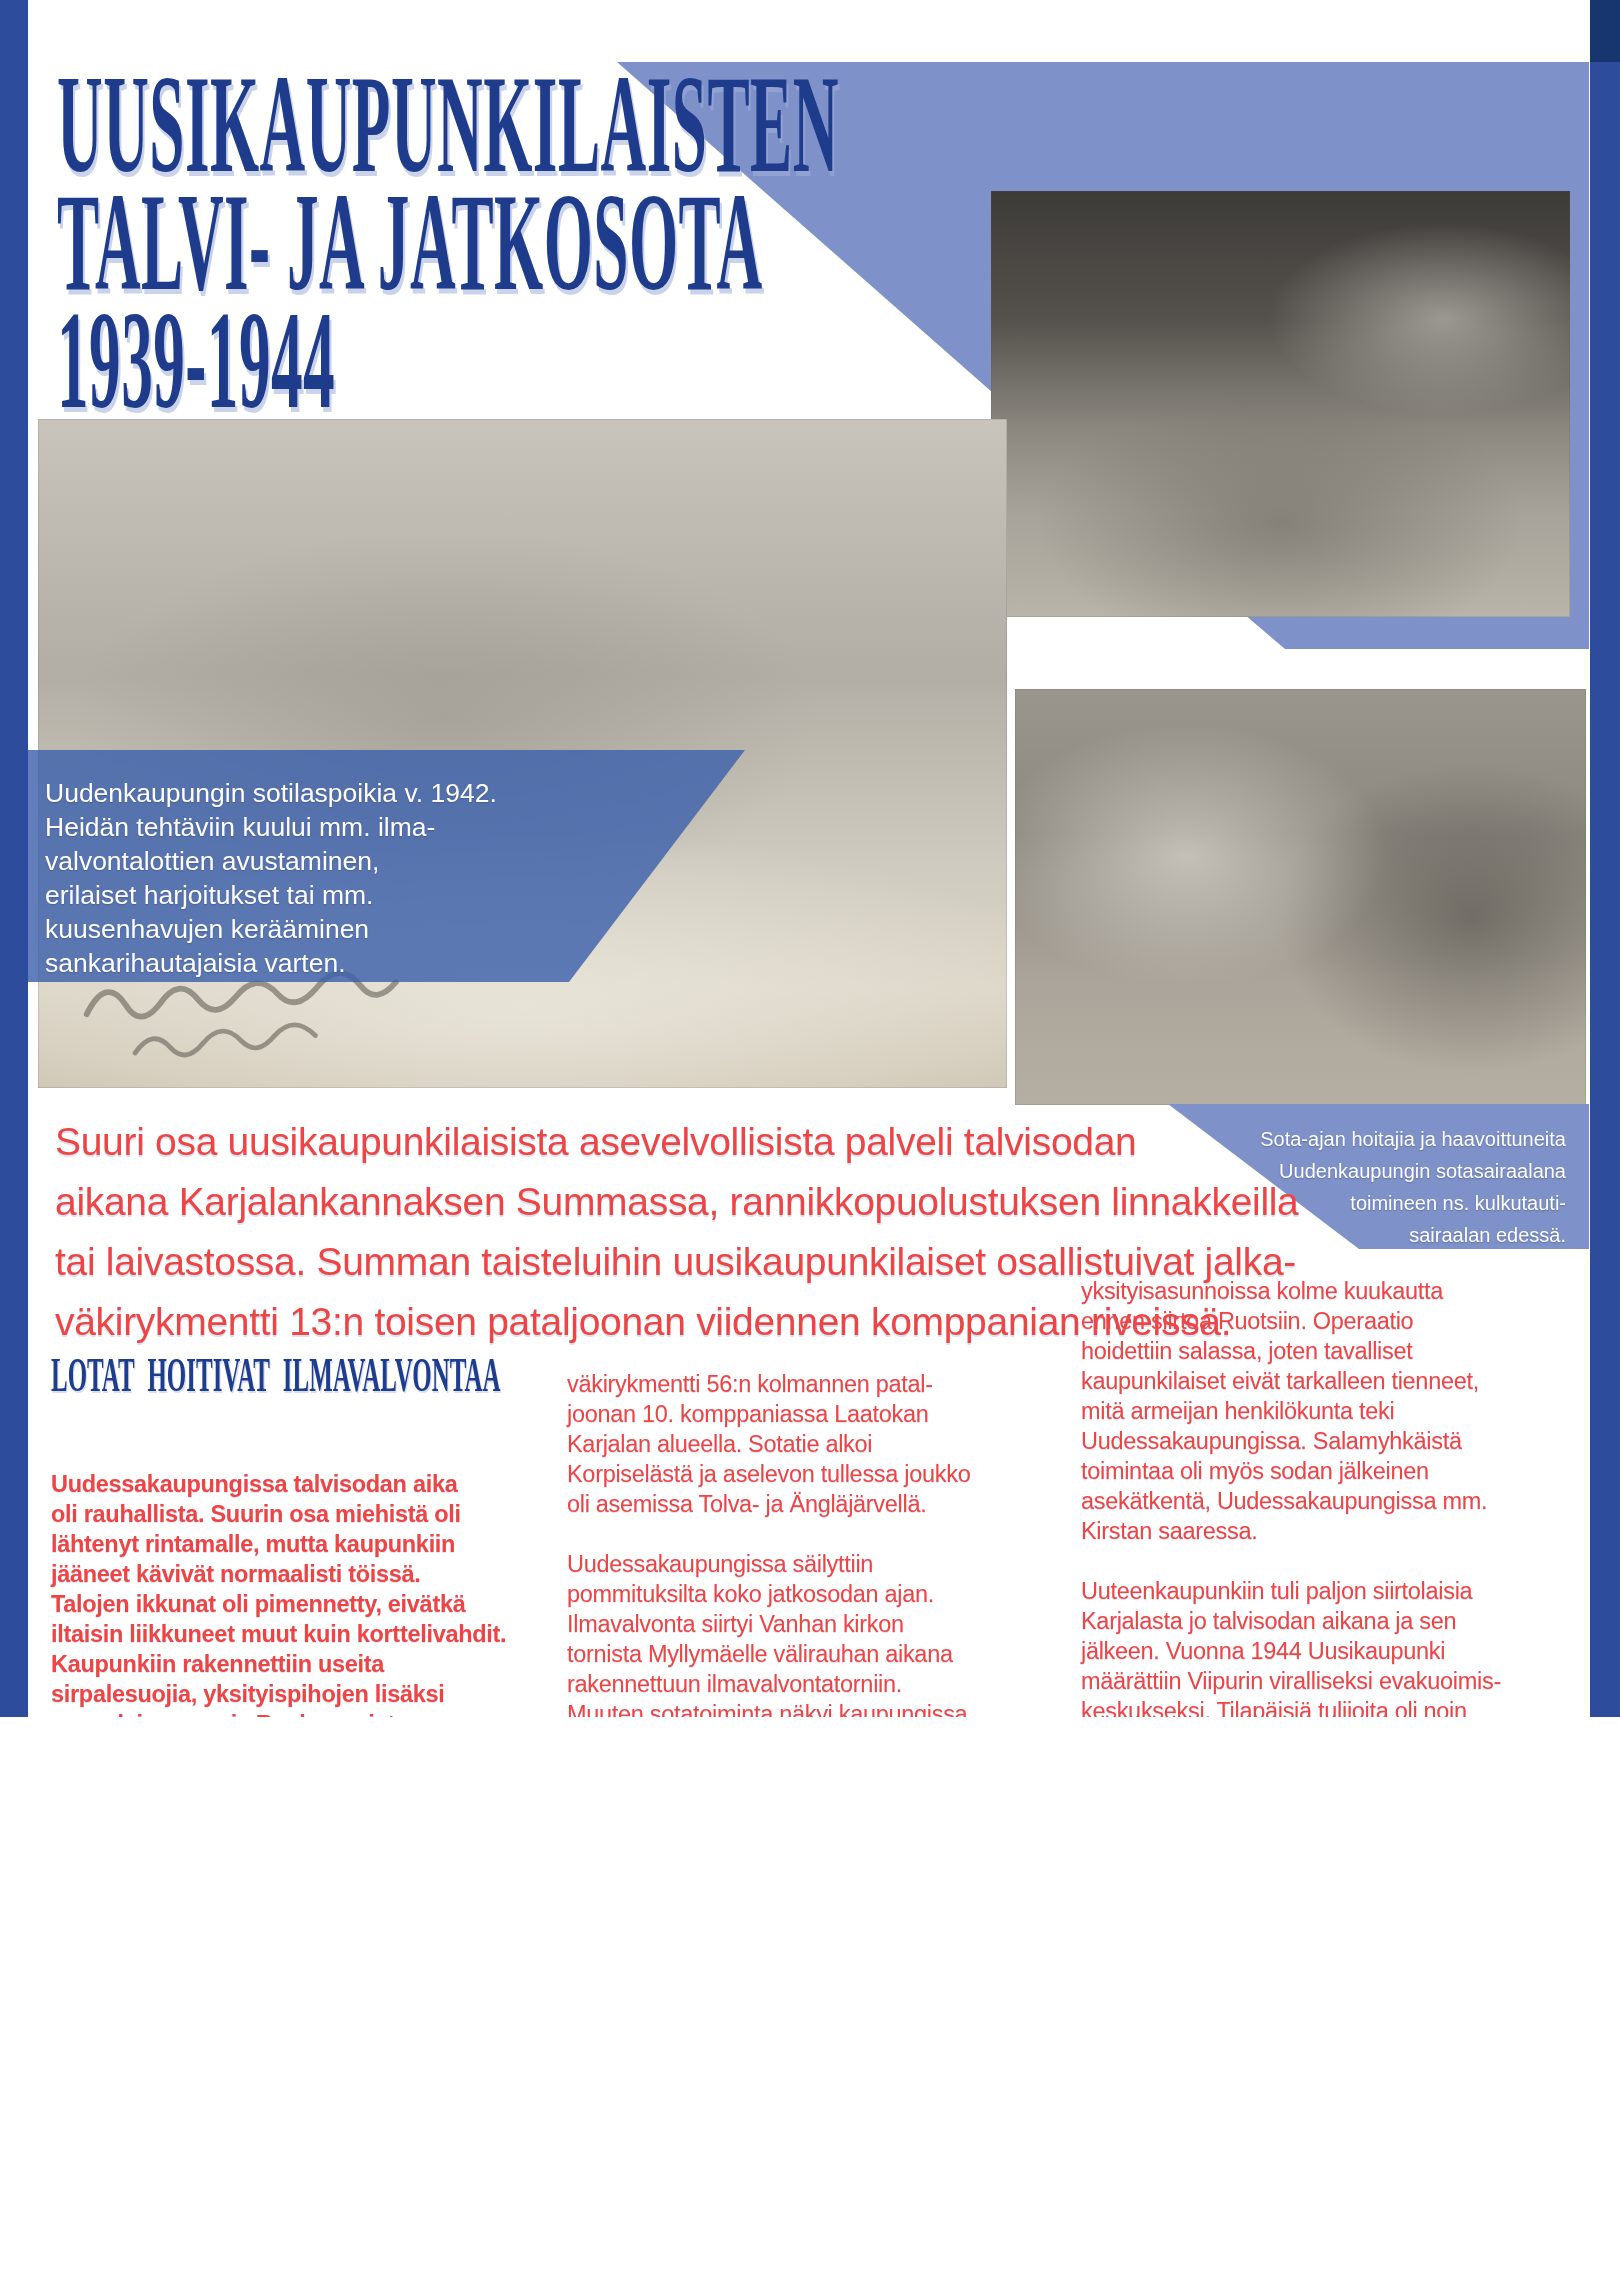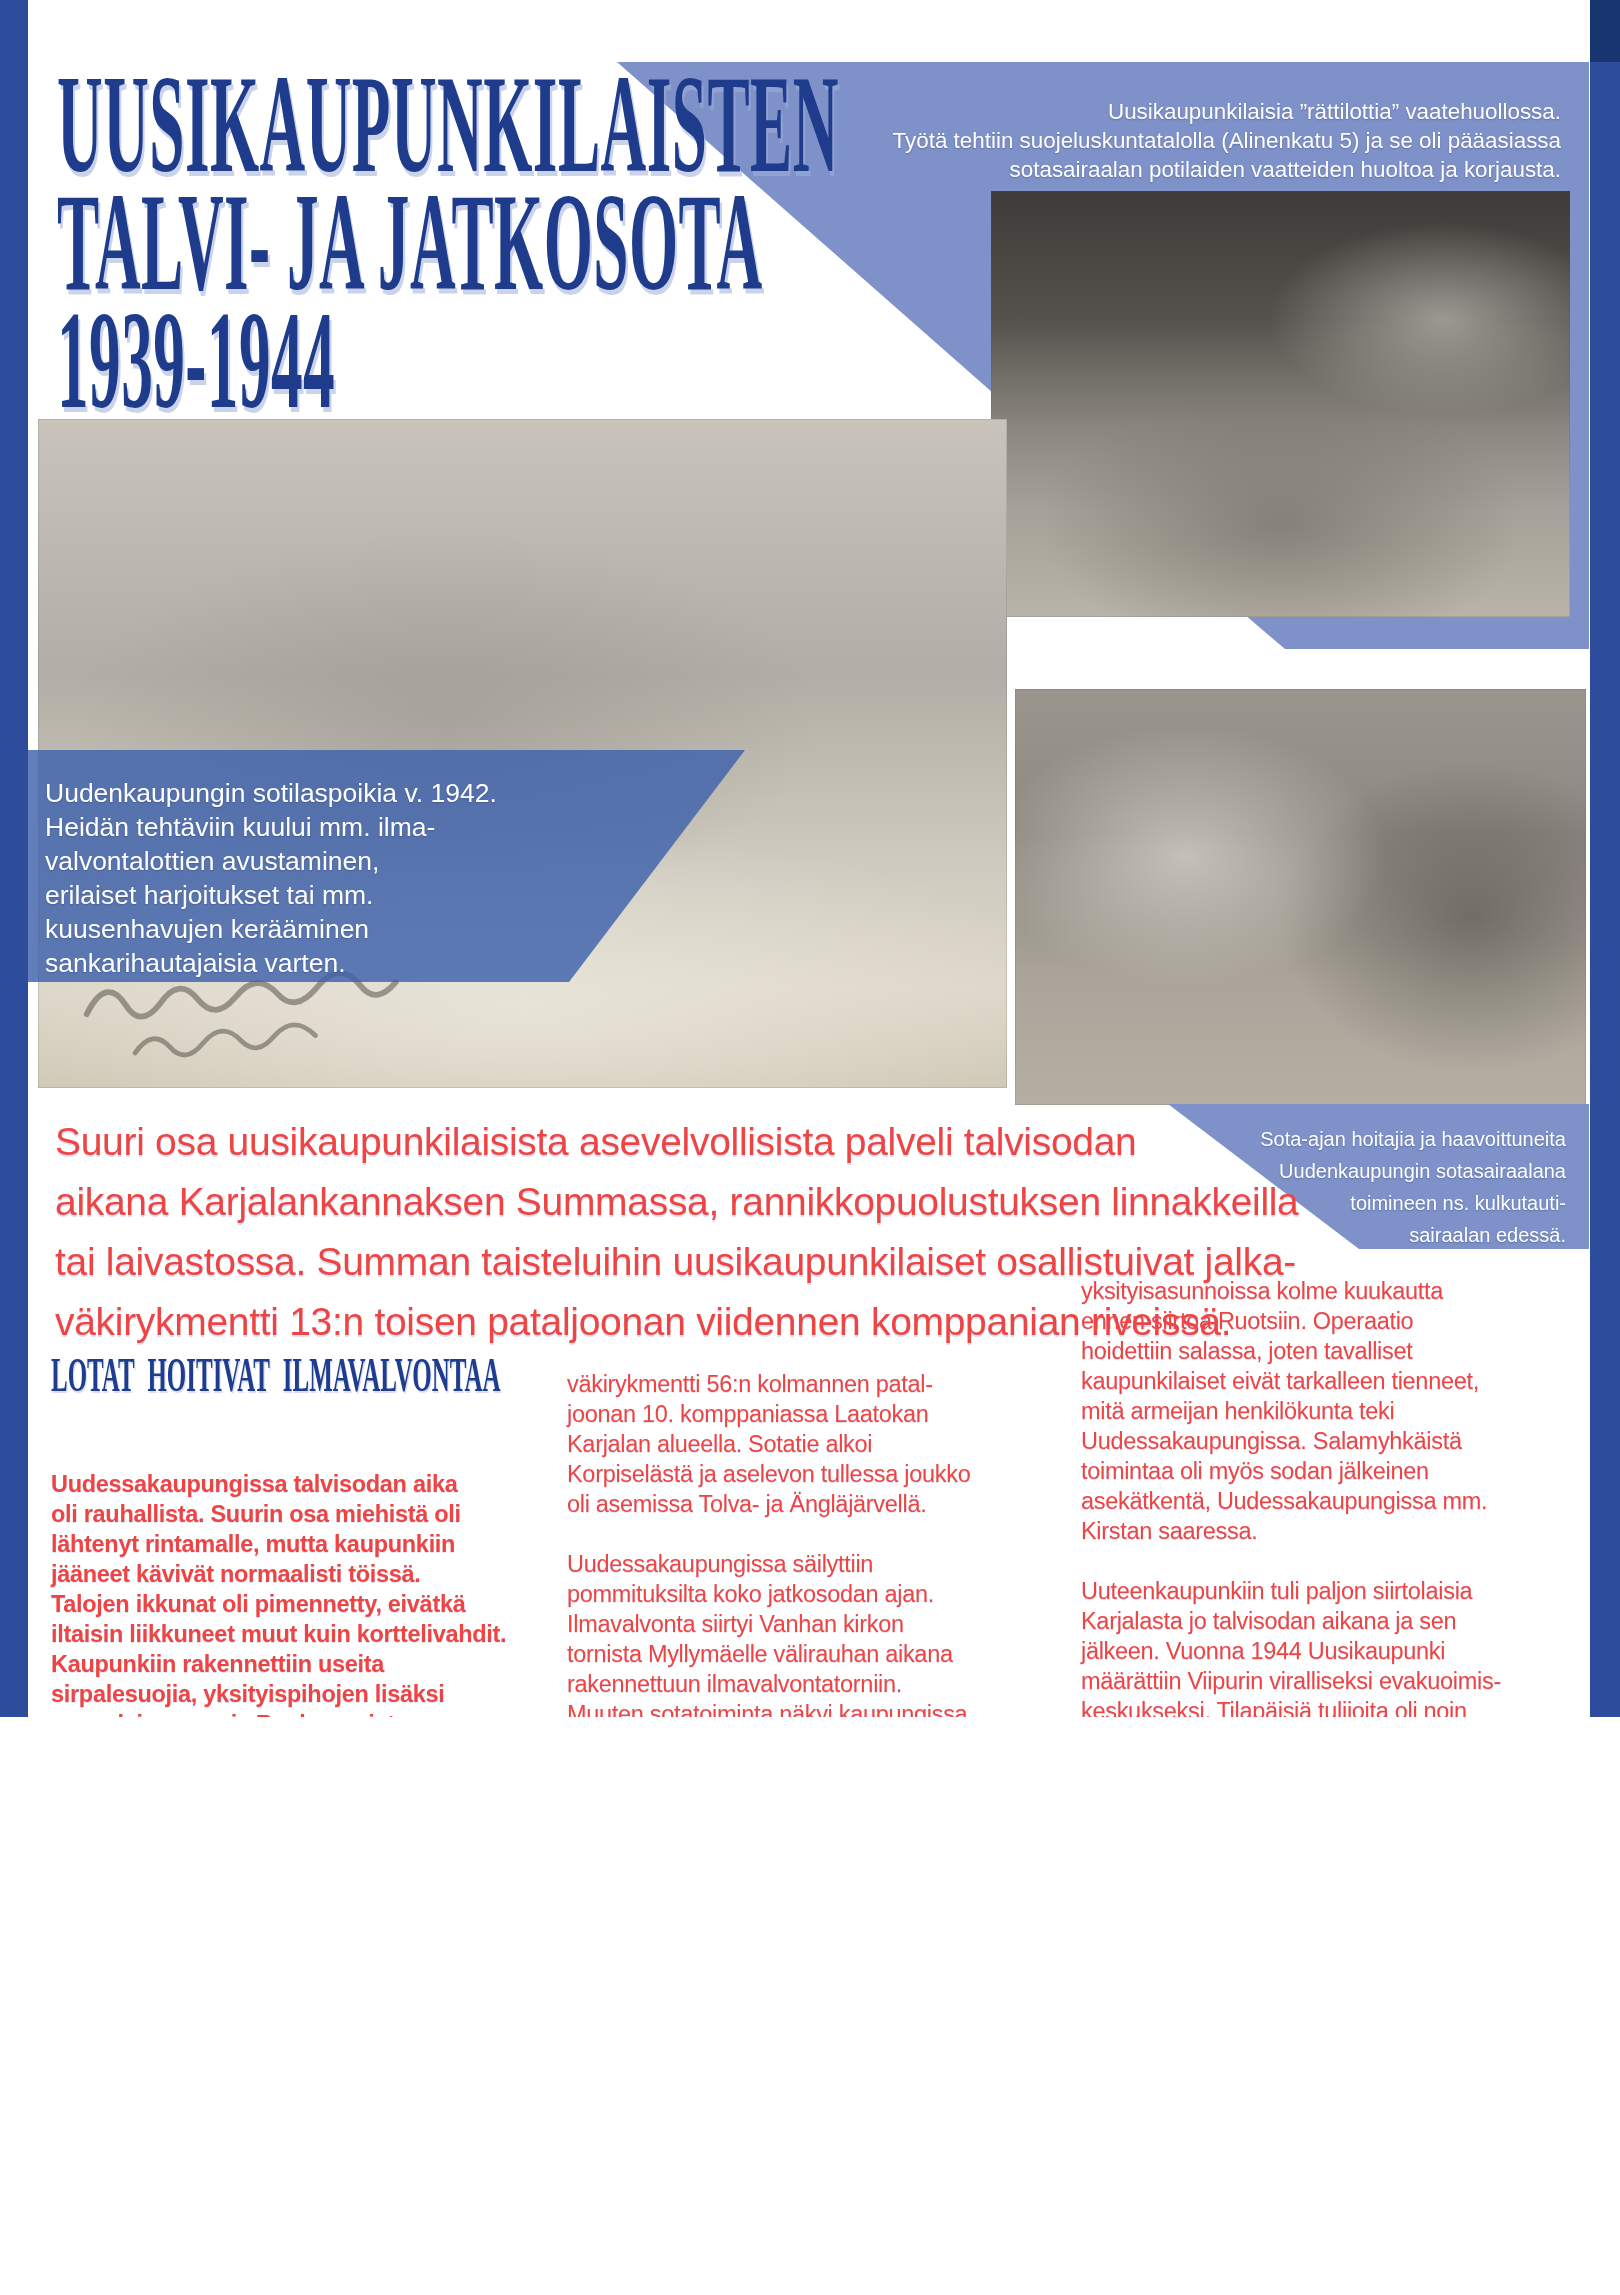--- a/index.html
+++ b/index.html
@@ -78,23 +78,20 @@
     </svg>
   </div>
   <div class="abs photo photo-nurses"></div>
 
   <div class="abs shape-boys-caption"></div>
 
   <div class="abs navy-display main-title">UUSIKAUPUNKILAISTEN
 TALVI- JA JATKOSOTA
 1939-1944</div>
 
-  <div class="abs white-caption cap-clothing">Uusikaupunkilaisia ”rättilottia” vaatehuollossa.
-Työtä tehtiin suojeluskuntatalolla (Alinenkatu 5) ja se oli pääasiassa
-sotasairaalan potilaiden vaatteiden huoltoa ja korjausta.</div>
   <div class="abs white-caption cap-boys">Uudenkaupungin sotilaspoikia v. 1942.
 Heidän tehtäviin kuului mm. ilma-
 valvontalottien avustaminen,
 erilaiset harjoitukset tai mm.
 kuusenhavujen kerääminen
 sankarihautajaisia varten.</div>
   <div class="abs white-caption cap-nurses">Sota-ajan hoitajia ja haavoittuneita
 Uudenkaupungin sotasairaalana
 toimineen ns. kulkutauti-
 sairaalan edessä.</div>

